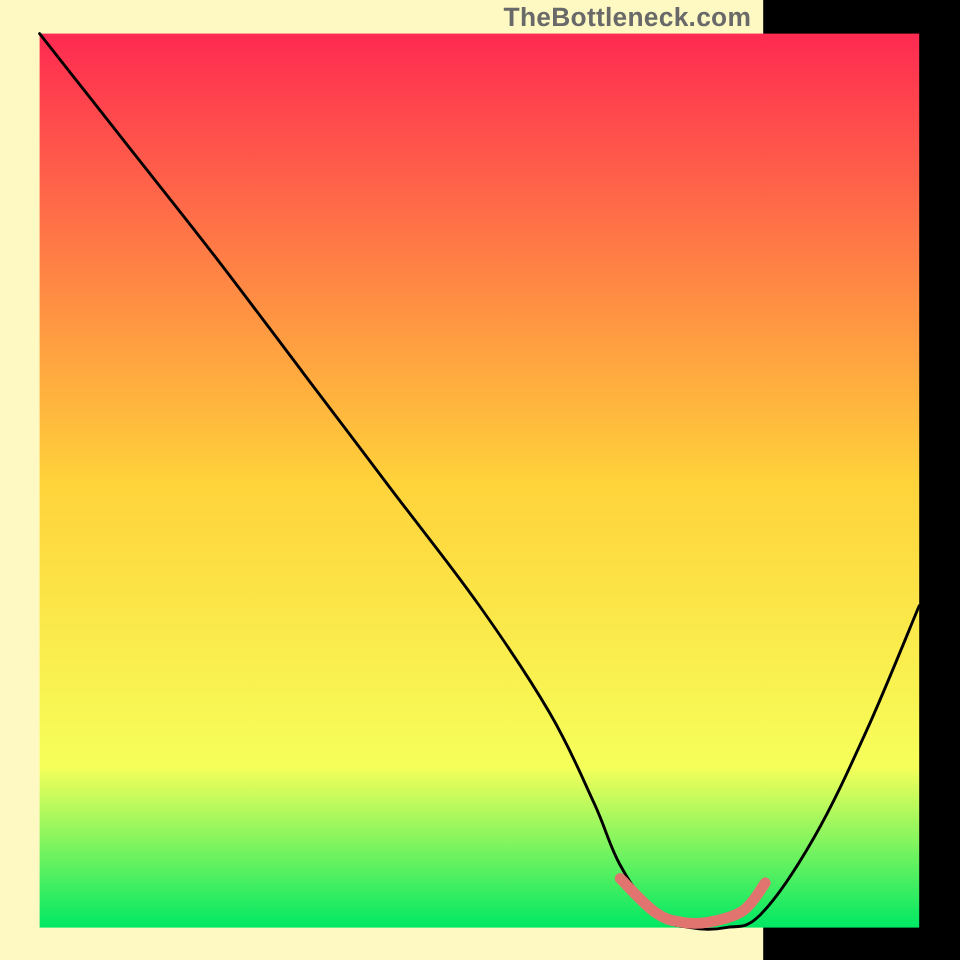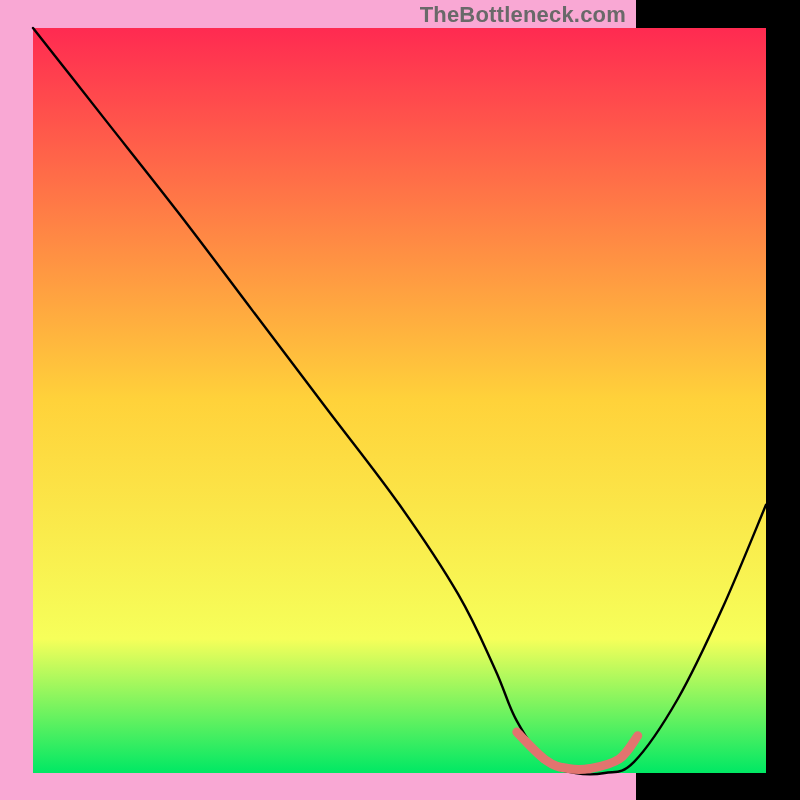--- a/index.html
+++ b/index.html
@@ -9,21 +9,21 @@
     height: 800px;
     background: #000;
     overflow: hidden;
   }
   .frame {
     position: absolute;
     left: 0;
     top: 0;
     width: 636px;
     height: 800px;
-    background: #f9a8d4;
+    background: #fef9c3;
   }
   .watermark {
     position: absolute;
     top: 2px;
     right: 10px;
     color: #696969;
     font-family: Arial, Helvetica, sans-serif;
     font-weight: bold;
     font-size: 22px;
     letter-spacing: 0.2px;

